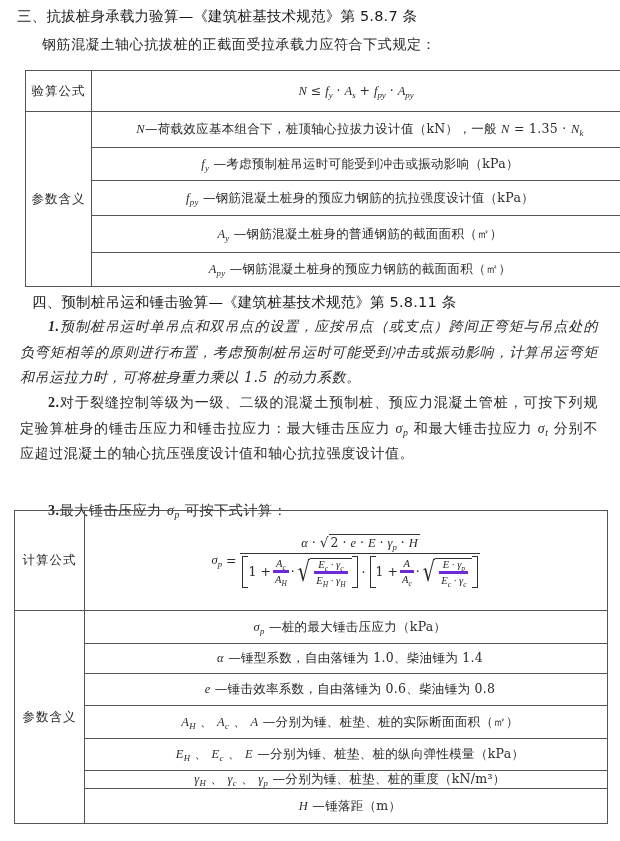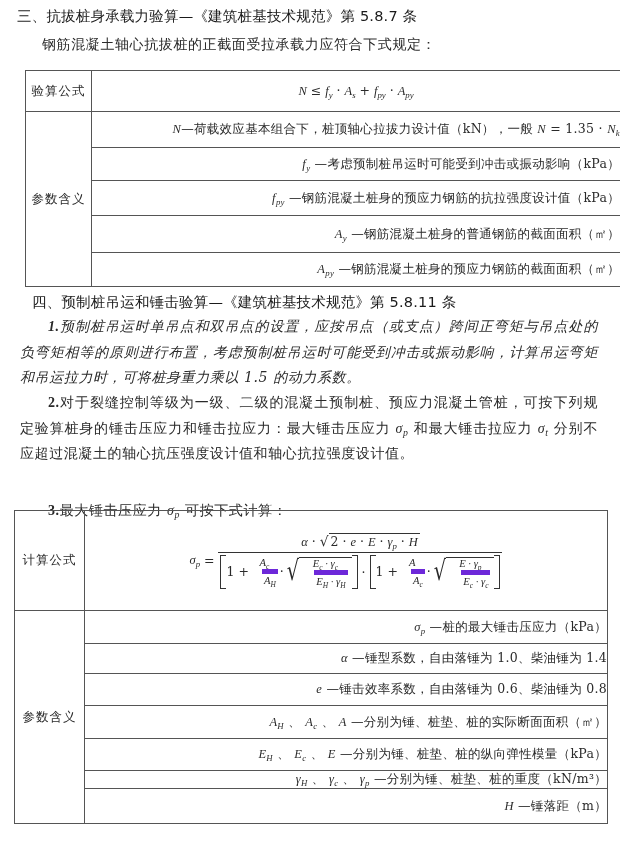--- a/index.html
+++ b/index.html
@@ -22,39 +22,39 @@
   sub { font-size: 0.7em; vertical-align: -0.35em; line-height: 0; }
 
   table.t {
     position: absolute; border-collapse: collapse;
     border: 1.3px solid #444;
   }
   table.t td {
     border: 1px solid #555; padding: 0; font-size: 12.5px; color: #2a2a2a;
   }
   td.lab { text-align: center; vertical-align: middle; letter-spacing: 1px; font-size: 12.5px; }
-  td.def { padding-left: 8px !important; text-align: right; vertical-align: middle; white-space: nowrap; letter-spacing: 0.3px; }
+  td.def { padding-left: 8px !important; text-align: center; vertical-align: middle; white-space: nowrap; letter-spacing: 0.3px; }
   td.formula { text-align: center; vertical-align: middle; font-size: 15px; }
 
   
   .frac { display: inline-flex; flex-direction: column; align-items: center; vertical-align: middle; }
   .frac .num { padding: 0 4px 2px; }
   .frac .den { border-top: 1px solid #333; padding: 2px 2px 0; }
   .sqrt { display: inline-flex; align-items: stretch; }
   .sqrt .rad { font-style: normal; font-size: 1.1em; }
   .sqrt .inner { border-top: 1px solid #333; padding: 0 2px; }
   .brk { display: inline-flex; align-items: center; border-left: 1px solid #333; border-right: 1px solid #333; padding: 2px 5px; position: relative; }
   .brk::before, .brk::after { content: ""; position: absolute; left: 0; width: 5px; border-top: 1px solid #333; }
   .brk::before { top: 0; }
   .brk::after { bottom: 0; }
   .brk .rt1, .brk .rt2 { position: absolute; right: 0; width: 5px; border-top: 1px solid #333; }
   .brk .rt1 { top: 0; } .brk .rt2 { bottom: 0; }
   .sm { display: inline-flex; flex-direction: column; align-items: center; vertical-align: middle; font-size: 0.85em; margin: 0 2px; }
   .sm .n { padding: 0 2px 1px; }
-  .sm .d { border-top: 5px solid #6d28d9; padding: 1px 2px 0; margin-left: 11px; }
+  .sm .d { border-top: 3px solid #6d28d9; padding: 1px 2px 0; }
   .sqrt.tall .rad { font-size: 2.2em; line-height: 1; transform: scaleX(0.7); margin-right: -2px; }
 </style>
 </head>
 <body>
 
 <div class="abs h" style="left:17px; top:7px;">三、抗拔桩身承载力验算—《建筑桩基技术规范》第 5.8.7 条</div>
 <div class="abs p" style="left:42px; top:32px; white-space:nowrap;">钢筋混凝土轴心抗拔桩的正截面受拉承载力应符合下式规定：</div>
 
 <table class="t" style="left:10px; top:70px; width:596px;margin-left:15px;">
   <colgroup>

